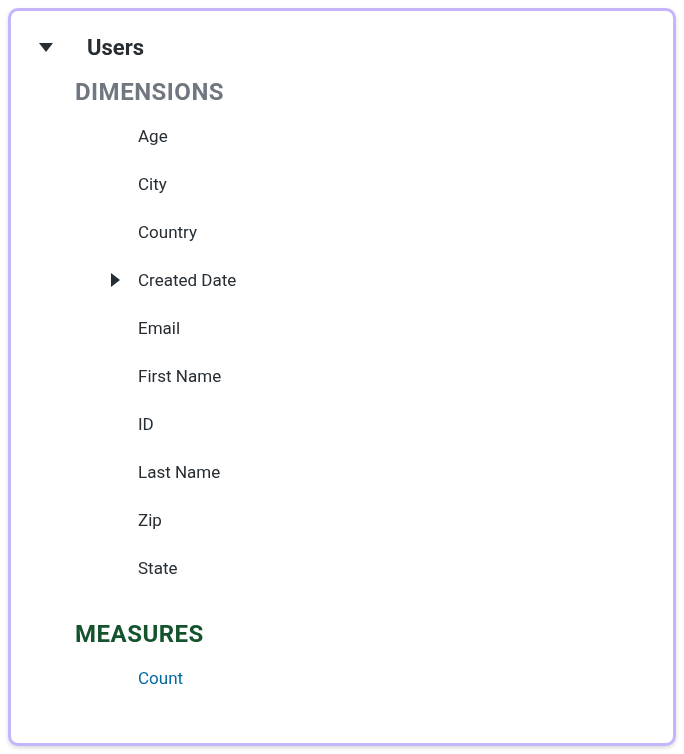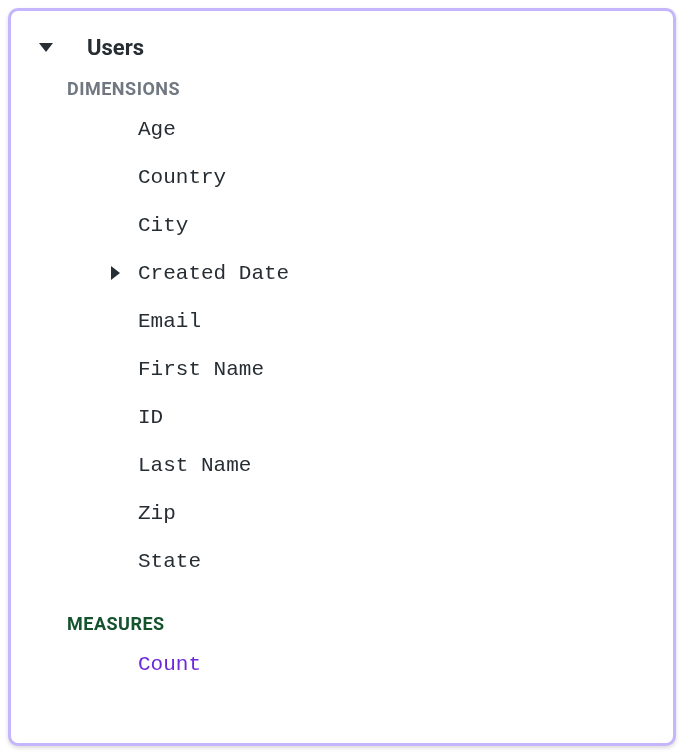--- a/index.html
+++ b/index.html
@@ -36,27 +36,28 @@
       border-right: 7px solid transparent;
       border-top: 9px solid #262d33;
       margin-right: 34px;
     }
     .view-title {
       font-size: 22px;
       font-weight: 700;
       color: #262d33;
     }
     .section-header {
-      font-size: 18px;
+      font-size: 24px;
       font-weight: 700;
       letter-spacing: 0.5px;
       color: #707781;
       padding-left: 56px;
       margin-top: 8px;
       margin-bottom: 6px;
+      margin-left: 8px;
     }
     .section-header.measures {
       color: #14532d;
       margin-top: 28px;
     }
     .field-row {
       display: flex;
       align-items: center;
       padding-left: 100px;
       height: 48px;
@@ -68,52 +69,51 @@
       border-top: 7px solid transparent;
       border-bottom: 7px solid transparent;
       border-left: 9px solid #262d33;
       margin-right: 18px;
       visibility: hidden;
     }
     .field-row.expandable .caret-right {
       visibility: visible;
     }
     .field-label {
-      font-size: 21px;
+      font-size: 17px;
       font-weight: 400;
       color: #262d33;
-      font-family: Liberation Mono, monospace;
     }
     .field-label.measure {
-      color: #6d28d9;
+      color: #0369a1;
     }
   </style>
 </head>
 <body>
 
 <div class="panel">
 
   <div class="view-header">
     <div class="caret"></div>
     <div class="view-title">Users</div>
   </div>
 
   <div class="section-header">DIMENSIONS</div>
 
   <div class="field-row">
     <div class="caret-right"></div>
     <div class="field-label">Age</div>
   </div>
   <div class="field-row">
     <div class="caret-right"></div>
-    <div class="field-label">Country</div>
+    <div class="field-label">City</div>
   </div>
   <div class="field-row">
     <div class="caret-right"></div>
-    <div class="field-label">City</div>
+    <div class="field-label">Country</div>
   </div>
   <div class="field-row expandable">
     <div class="caret-right"></div>
     <div class="field-label">Created Date</div>
   </div>
   <div class="field-row">
     <div class="caret-right"></div>
     <div class="field-label">Email</div>
   </div>
   <div class="field-row">

